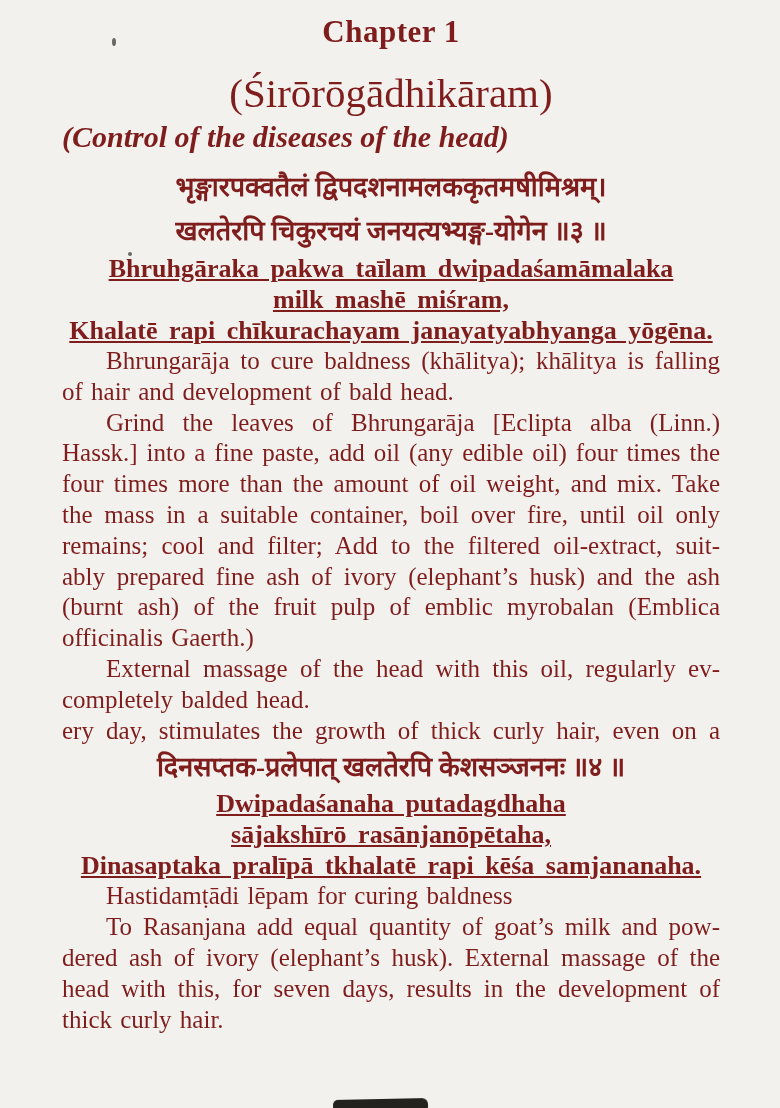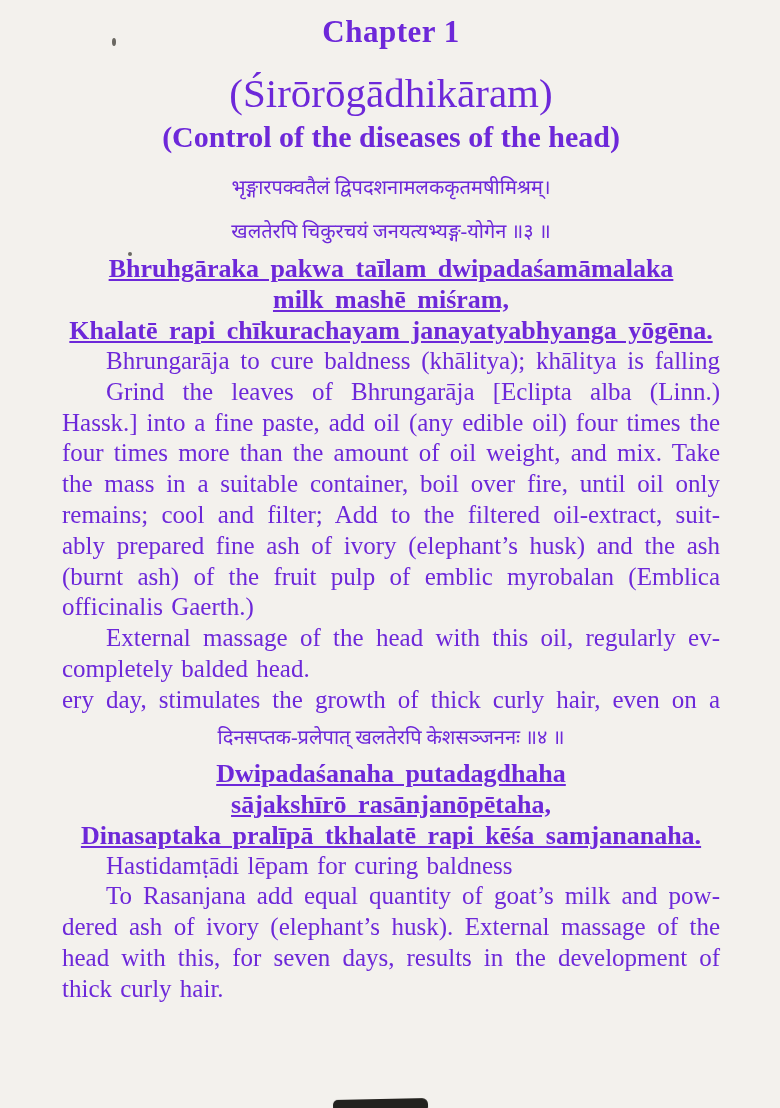--- a/index.html
+++ b/index.html
@@ -2,21 +2,21 @@
 <html><head>
 <meta charset="utf-8">
 <style>
   html, body { margin: 0; padding: 0; background: #d8d6d2; }
   .page {
     position: relative;
     width: 780px;
     height: 1108px;
     margin: 0 auto;
     background: #f3f1ed;
-    color: #6d28d9;
+    color: #7f1d1d;
     font-family: "Liberation Serif", "DejaVu Serif", serif;
     overflow: hidden;
     box-sizing: border-box;
     padding: 12px 60px 0 62px;
   }
   .chapter {
     margin: 0;
     text-align: center;
     font-size: 31px;
     line-height: 39px;
@@ -25,30 +25,31 @@
   }
   .title {
     margin: 17px 0 0 0;
     text-align: center;
     font-size: 41px;
     line-height: 50px;
     font-weight: normal;
   }
   .subtitle {
     margin: 0;
-    text-align: center;
+    text-align: left;
     font-size: 30px;
     line-height: 38px;
     font-weight: bold;
+    font-style: italic;
   }
   .verse-dev {
     margin-top: 9px;
     text-align: center;
-    font-weight: normal;
-    font-size: 20px;
+    font-weight: bold;
+    font-size: 27px;
   }
   .verse-dev .vline { line-height: 44px; }
   .verse-dev.second { margin-top: 0; }
   .verse-dev.second .vline { line-height: 42px; }
   .verse-translit {
     text-align: center;
     font-weight: bold;
     font-size: 26px;
     word-spacing: 5px;
     text-decoration: underline;
@@ -104,20 +105,21 @@
   </div>
 
   <div class="verse-translit">
     <div class="vline">Bhruhgāraka pakwa taīlam dwipadaśamāmalaka</div>
     <div class="vline">milk mashē miśram,</div>
     <div class="vline">Khalatē rapi chīkurachayam janayatyabhyanga yōgēna.</div>
   </div>
 
   <div class="body-para">
     <div class="bl first">Bhrungarāja to cure baldness (khālitya); khālitya is falling</div>
+    <div class="bl last">of hair and development of bald head.</div>
   </div>
 
   <div class="body-para">
     <div class="bl first">Grind the leaves of Bhrungarāja [Eclipta alba (Linn.)</div>
     <div class="bl">Hassk.] into a fine paste, add oil (any edible oil) four times the</div>
     <div class="bl">four times more than the amount of oil weight, and mix. Take</div>
     <div class="bl">the mass in a suitable container, boil over fire, until oil only</div>
     <div class="bl">remains; cool and filter; Add to the filtered oil-extract, suit-</div>
     <div class="bl">ably prepared fine ash of ivory (elephant’s husk) and the ash</div>
     <div class="bl">(burnt ash) of the fruit pulp of emblic myrobalan (Emblica</div>

